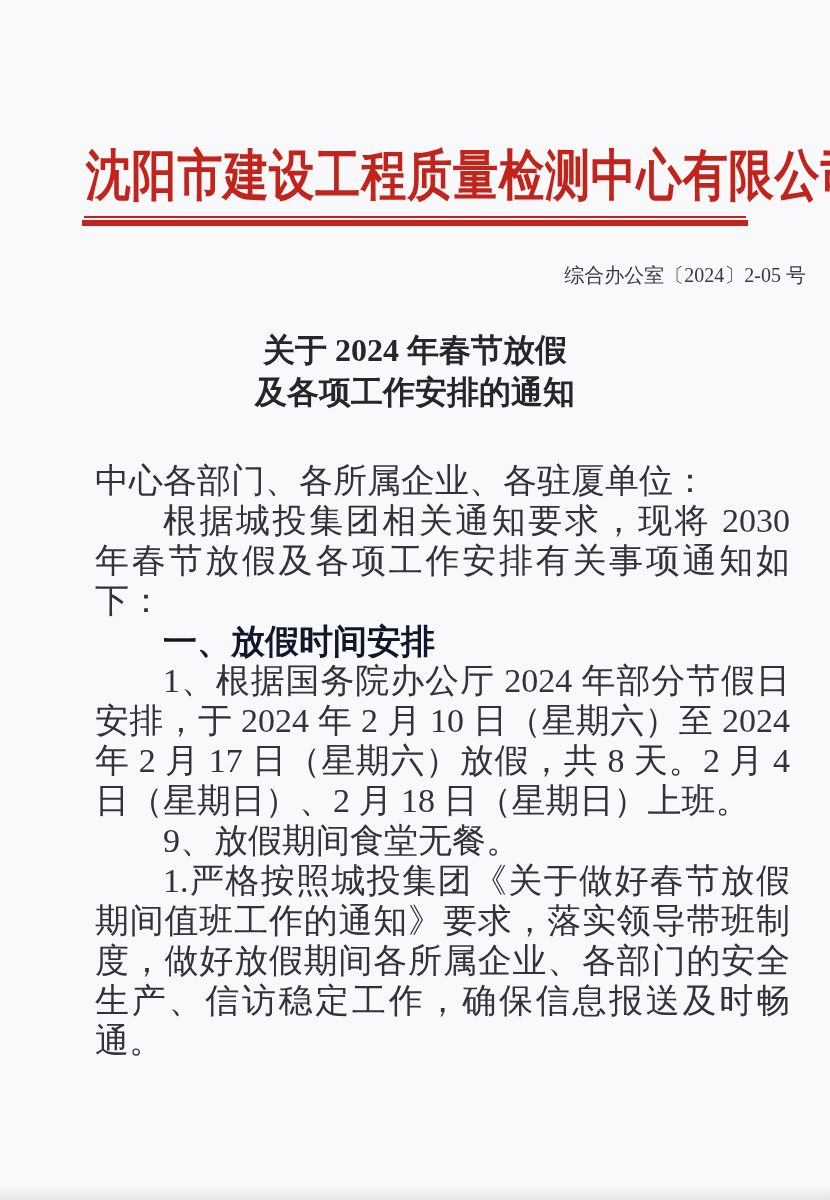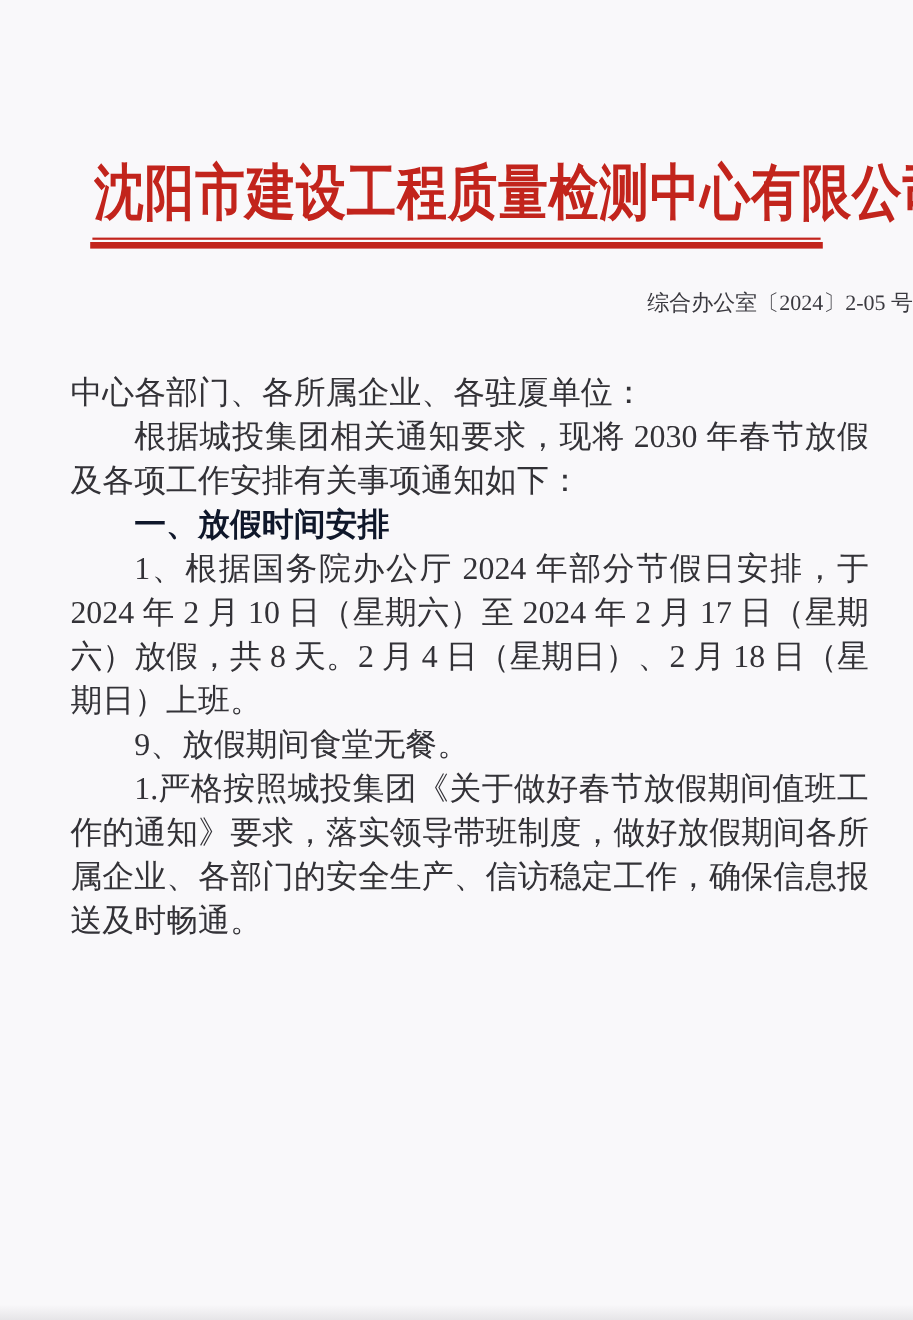--- a/index.html
+++ b/index.html
@@ -50,39 +50,40 @@
   }
   .rule-thick {
     height: 6px;
     background: #c2241c;
     margin: 2px 82px 0 82px;
   }
 
   
   .doc-number {
     margin-top: 36px;
+    padding-right: 24px;
     text-align: right;
     font-size: 20px;
     color: #3a393f;
   }
 
   
   .doc-title {
     margin-top: 40px;
     text-align: center;
     font-size: 32px;
     font-weight: bold;
     line-height: 42px;
     color: #26252b;
   }
 
   
   .doc-body {
-    margin: 48px 40px 0 64px;
-    font-size: 29px;
+    margin: 48px 40px 0 95px;
+    font-size: 34px;
     line-height: 40px;
     text-align: justify;
   }
   .doc-body p { margin: 0; }
   .salutation { text-indent: 0; }
   .para { text-indent: 2em; }
   .section-heading {
     text-indent: 2em;
     font-family: "Liberation Sans", "DejaVu Sans", sans-serif;
     font-weight: bold;
@@ -97,20 +98,24 @@
 
   <div class="letterhead">
     <span class="lh-text">沈阳市建设工程质量检测中心有限公司</span>
   </div>
 
   <div class="rule-thin"></div>
   <div class="rule-thick"></div>
 
   <div class="doc-number">综合办公室〔2024〕2-05 号</div>
 
+  <div class="doc-title">
+    <div>关于 2024 年春节放假</div>
+    <div>及各项工作安排的通知</div>
+  </div>
 
   <div class="doc-body">
 
     <p class="salutation">中心各部门、各所属企业、各驻厦单位：</p>
 
     <p class="para">根据城投集团相关通知要求，现将 2030 年春节放假及各项工作安排有关事项通知如下：</p>
 
     <p class="section-heading">一、放假时间安排</p>
 
     <p class="para">1、根据国务院办公厅 2024 年部分节假日安排，于 2024 年 2 月 10 日（星期六）至 2024 年 2 月 17 日（星期六）放假，共 8 天。2 月 4 日（星期日）、2 月 18 日（星期日）上班。</p>

